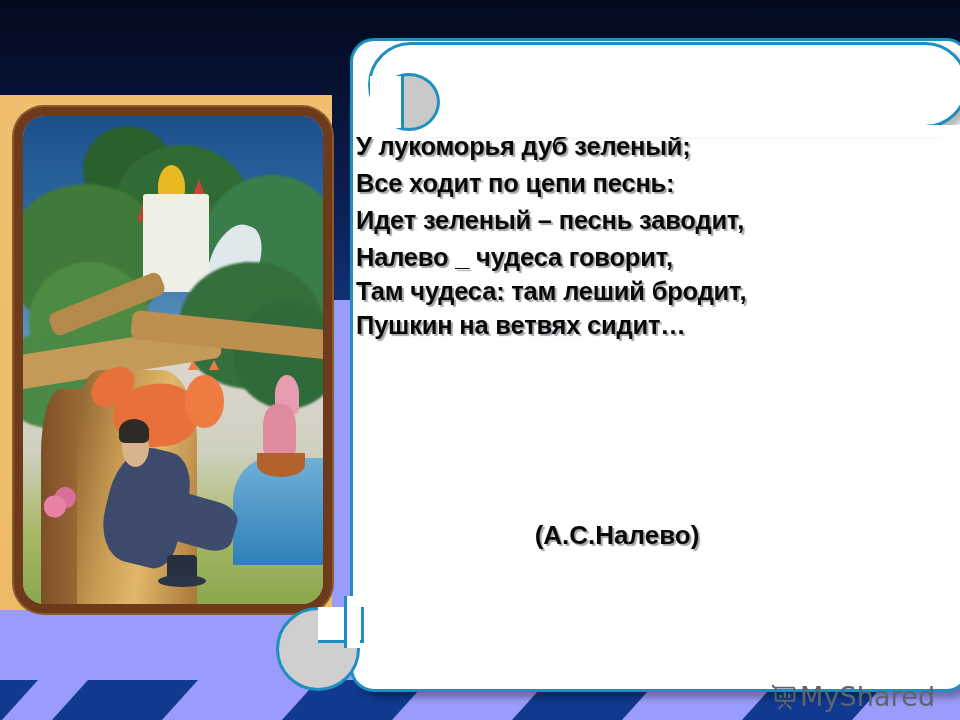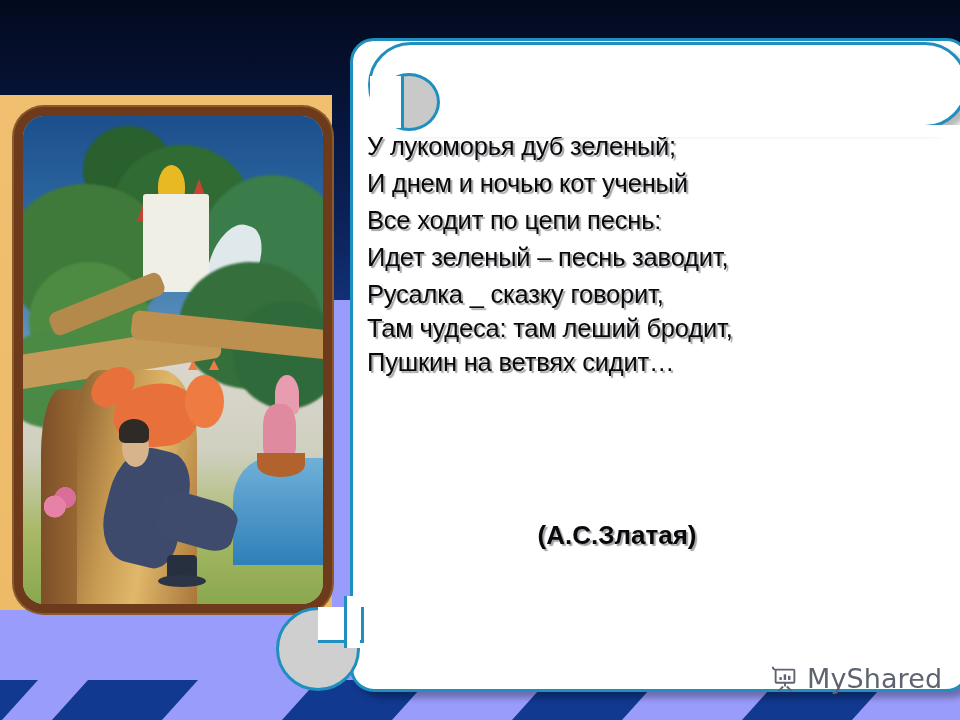--- a/index.html
+++ b/index.html
@@ -198,36 +198,36 @@
     position:absolute;left:344px;top:596px;width:16px;height:52px;
     background:#ffffff;border-left:3px solid #1e8fbe;box-sizing:border-box;
   }
   .card-left-edge{
     position:absolute;left:350px;top:130px;width:6px;height:478px;
     background:#ffffff;border-left:3px solid #1e8fbe;box-sizing:border-box;
   }
 
   
   .poem{
-    position:absolute;left:367px;top:128px;width:540px;
-    color:#090909;font-weight:normal;font-size:25.5px;line-height:37px;
+    position:absolute;left:356px;top:128px;width:540px;
+    color:#090909;font-weight:bold;font-size:25.5px;line-height:37px;
     letter-spacing:-.2px;
     text-shadow:2px 2px 1px rgba(90,90,100,.55);
   }
   .poem .line{white-space:normal;}
   .poem .wrapline{line-height:31px;}
   .attrib{
     position:absolute;left:367px;top:520px;width:500px;
     text-align:center;color:#090909;font-weight:bold;font-size:26px;
     text-shadow:2px 2px 1px rgba(90,90,100,.55);
   }
 
   
   .watermark{
-    position:absolute;left:770px;top:663px;display:flex;align-items:center;gap:7px;
+    position:absolute;left:770px;top:681px;display:flex;align-items:center;
   }
   .wm-text{
     font-size:27px;color:#5d6470;font-family:"DejaVu Sans",sans-serif;letter-spacing:.1px;
   }
   .wm-icon{width:30px;height:30px;display:block;}
 </style>
 </head>
 <body>
 
 <div id="stage">
@@ -298,28 +298,27 @@
         <div class="p-hatbrim"></div>
       </div>
     </div>
   </div>
 
   <div class="card-shadow"></div>
   <div class="card"></div>
 
   <div class="poem">
     <div class="line">У лукоморья дуб зеленый;</div>
-    <div class="line">И днем и ночью кот ученый</div>
     <div class="line">Все ходит по цепи песнь:</div>
     <div class="line">Идет зеленый – песнь заводит,</div>
-    <div class="line">Русалка _ сказку говорит,</div>
+    <div class="line">Налево _ чудеса говорит,</div>
     <div class="line wrapline">Там чудеса: там леший бродит,</div>
     <div class="line">Пушкин на ветвях сидит…</div>
   </div>
-  <div class="attrib">(А.С.Златая)</div>
+  <div class="attrib">(А.С.Налево)</div>
 
   <div class="cap-shadow"></div>
   <div class="cap"></div>
   <div class="cap-mask-bottom"></div>
   <div class="cap-circle"></div>
   <div class="cap-notch"></div>
   <div class="card-left-edge"></div>
 
   <div class="pac"></div>
   <div class="pac-cut"></div>

